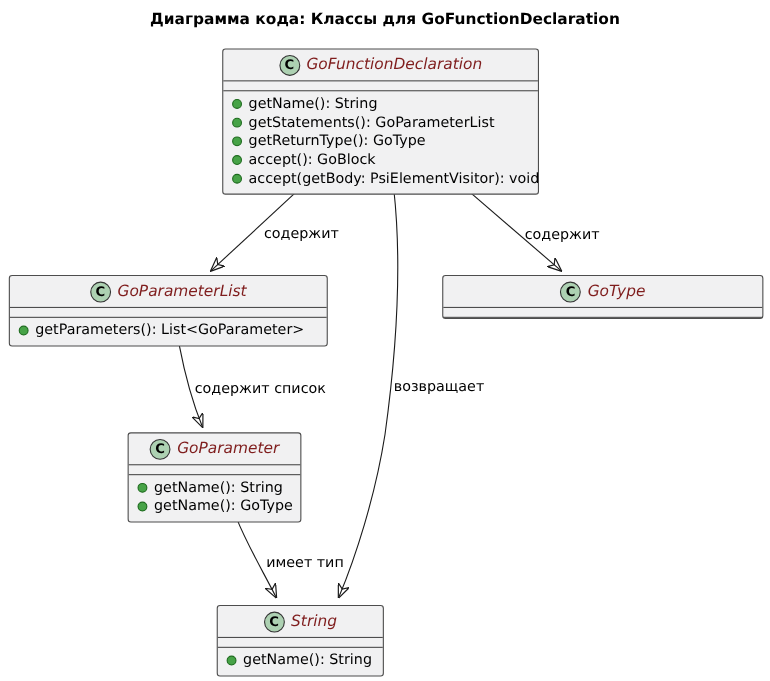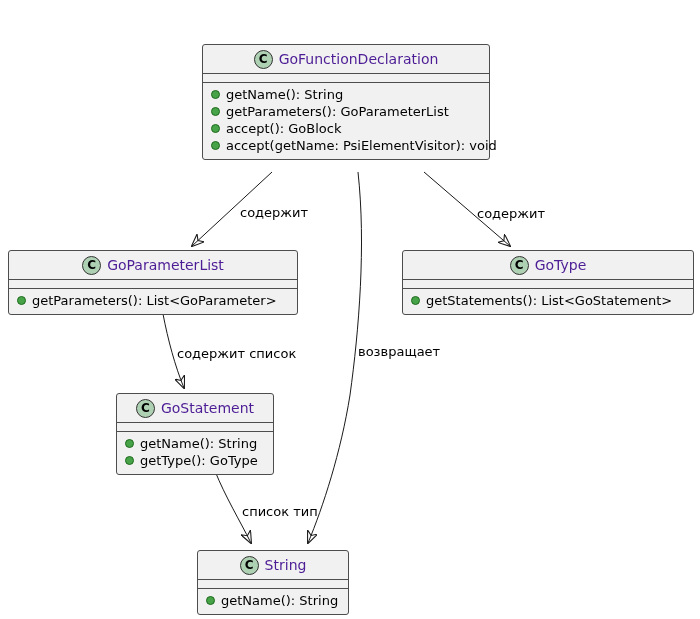--- a/index.html
+++ b/index.html
@@ -46,22 +46,23 @@
     border-radius: 50%;
     background: #ADD1B2;
     border: 1px solid #333333;
     font-size: 12px;
     font-weight: bold;
     color: #000;
     flex: 0 0 auto;
   }
   .uml-name {
     font-size: 14px;
-    color: #4c1d95;
+    color: #7f1d1d;
     white-space: nowrap;
+    font-style: italic;
   }
   .uml-fields {
     height: 8px;
     border-bottom: 1px solid #4D4D4D;
   }
   .uml-methods {
     padding: 3px 8px 5px 8px;
   }
   .method-row {
     display: flex;
@@ -93,62 +94,67 @@
     width: 700px; height: 619px;
     pointer-events: none;
   }
   #edge-layer path { stroke: #1A1A1A; stroke-width: 1; fill: none; }
 </style>
 </head>
 <body>
 
 <div id="canvas">
 
+  <div id="diagram-title">Диаграмма кода: Классы для GoFunctionDeclaration</div>
 
   <svg id="edge-layer" width="700" height="619" viewBox="0 0 700 619">
     <defs>
       <marker id="arrow" viewBox="0 0 12 10" refX="11" refY="5" markerWidth="13" markerHeight="11" markerUnits="userSpaceOnUse" orient="auto">
         <path d="M0,0 L12,5 L0,10 L3.5,5 Z" fill="#1A1A1A" stroke="none"></path>
       </marker>
     </defs>
     <path d="M272,172 L192,246" marker-end="url(#arrow)"></path>
     <path d="M424,172 L510,246" marker-end="url(#arrow)"></path>
     <path d="M358,172 C366,245 359,330 350,395 C341,452 323,507 308,543" marker-end="url(#arrow)"></path>
     <path d="M163,314 C168,340 175,366 184,388" marker-end="url(#arrow)"></path>
     <path d="M215,471 C225,496 240,521 251,543" marker-end="url(#arrow)"></path>
   </svg>
 
   <div class="edge-label" style="left:240px; top:205px;">содержит</div>
   <div class="edge-label" style="left:477px; top:206px;">содержит</div>
   <div class="edge-label" style="left:177px; top:346px;">содержит список</div>
   <div class="edge-label" style="left:358px; top:344px;">возвращает</div>
-  <div class="edge-label" style="left:242px; top:504px;">список тип</div>
+  <div class="edge-label" style="left:242px; top:504px;">имеет тип</div>
 
   <div class="uml-class" style="left:202px; top:44px; width:288px;">
     <div class="uml-header">
       <span class="spot">C</span>
       <span class="uml-name">GoFunctionDeclaration</span>
     </div>
     <div class="uml-fields"></div>
     <div class="uml-methods">
       <div class="method-row">
           <span class="dot"></span>
           <span class="method-label">getName(): String</span>
         </div>
       <div class="method-row">
           <span class="dot"></span>
-          <span class="method-label">getParameters(): GoParameterList</span>
+          <span class="method-label">getStatements(): GoParameterList</span>
+        </div>
+      <div class="method-row">
+          <span class="dot"></span>
+          <span class="method-label">getReturnType(): GoType</span>
         </div>
       <div class="method-row">
           <span class="dot"></span>
           <span class="method-label">accept(): GoBlock</span>
         </div>
       <div class="method-row">
           <span class="dot"></span>
-          <span class="method-label">accept(getName: PsiElementVisitor): void</span>
+          <span class="method-label">accept(getBody: PsiElementVisitor): void</span>
         </div>
     </div>
   </div>
 
   <div class="uml-class" style="left:8px; top:250px; width:290px;">
     <div class="uml-header">
       <span class="spot">C</span>
       <span class="uml-name">GoParameterList</span>
     </div>
     <div class="uml-fields"></div>
@@ -159,42 +165,36 @@
         </div>
     </div>
   </div>
 
   <div class="uml-class" style="left:402px; top:250px; width:292px;">
     <div class="uml-header">
       <span class="spot">C</span>
       <span class="uml-name">GoType</span>
     </div>
     <div class="uml-fields"></div>
-    <div class="uml-methods">
-      <div class="method-row">
-          <span class="dot"></span>
-          <span class="method-label">getStatements(): List&lt;GoStatement&gt;</span>
-        </div>
-    </div>
   </div>
 
   <div class="uml-class" style="left:116px; top:393px; width:158px;">
     <div class="uml-header">
       <span class="spot">C</span>
-      <span class="uml-name">GoStatement</span>
+      <span class="uml-name">GoParameter</span>
     </div>
     <div class="uml-fields"></div>
     <div class="uml-methods">
       <div class="method-row">
           <span class="dot"></span>
           <span class="method-label">getName(): String</span>
         </div>
       <div class="method-row">
           <span class="dot"></span>
-          <span class="method-label">getType(): GoType</span>
+          <span class="method-label">getName(): GoType</span>
         </div>
     </div>
   </div>
 
   <div class="uml-class" style="left:197px; top:550px; width:152px;">
     <div class="uml-header">
       <span class="spot">C</span>
       <span class="uml-name">String</span>
     </div>
     <div class="uml-fields"></div>

